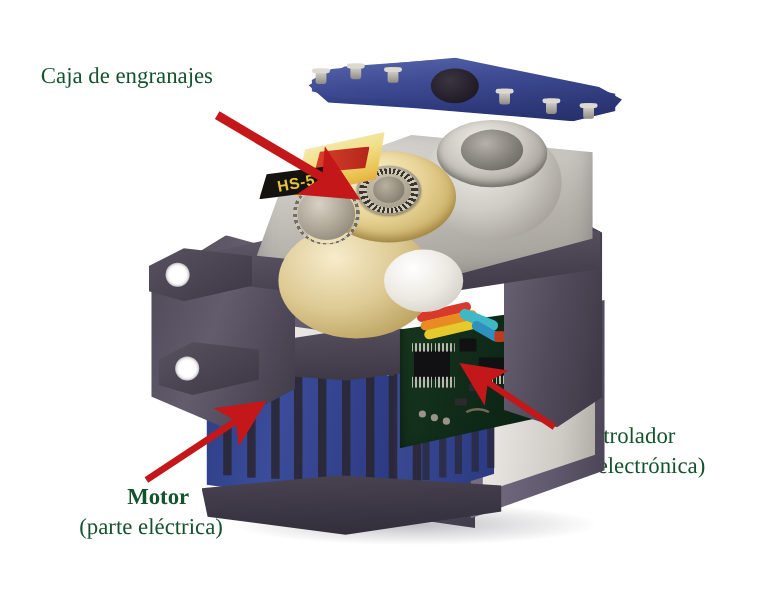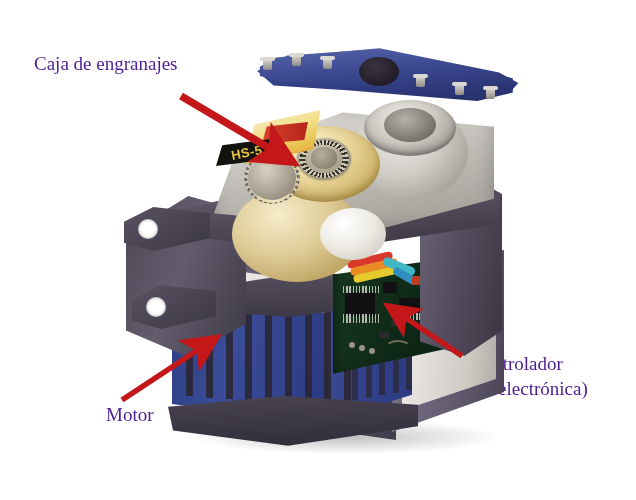--- a/index.html
+++ b/index.html
@@ -5,26 +5,26 @@
 <style>
   html,body{margin:0;padding:0;background:#ffffff;}
   body{
     width:636px;height:500px;position:relative;overflow:hidden;
     font-family:"Liberation Serif","DejaVu Serif",serif;
     background:#ffffff;
   }
   #stage{position:absolute;inset:0;width:636px;height:500px;background:#fff;}
 
   
-  .anno{position:absolute;color:#4c1d95;line-height:1.30;white-space:nowrap;}
+  .anno{position:absolute;color:#14532d;line-height:1.30;white-space:nowrap;}
   .anno .l1,.anno .l2{display:block;}
   #anno-gearbox{left:34px;top:52px;font-size:19px;text-align:left;}
   #anno-gearbox .l2{padding-left:12px;}
   #anno-motor{left:66px;top:403px;font-size:19px;}
-  #anno-motor .l1{padding-left:40px;}
+  #anno-motor .l1{padding-left:40px;font-weight:bold;}
   #anno-controller{left:449px;top:352px;font-size:19px;}
   #anno-controller .l1{padding-left:22px;}
 
   svg.ov{position:absolute;left:0;top:0;width:636px;height:500px;overflow:visible;}
   svg.ov.above{z-index:40;}
 
   
   #servo{position:absolute;left:0;top:0;width:636px;height:500px;z-index:20;}
   .pc{position:absolute;}
 
@@ -401,20 +401,21 @@
     <line id="arrow-motor" x1="122" y1="400" x2="210" y2="342" stroke="#c3171a" stroke-width="5.6" marker-end="url(#ah2)"></line>
     <line id="arrow-controller" x1="462" y1="356" x2="394" y2="310" stroke="#c3171a" stroke-width="5.2" marker-end="url(#ah2)"></line>
   </svg>
 
   <div class="anno" id="anno-gearbox">
     <span class="l1">Caja de engranajes</span>
   </div>
 
   <div class="anno" id="anno-motor">
     <span class="l1">Motor</span>
+    <span class="l2">(parte eléctrica)</span>
   </div>
 
   <div class="anno" id="anno-controller">
     <span class="l1">Controlador</span>
     <span class="l2">(parte electrónica)</span>
   </div>
 
 </div>
 
 </body></html>

